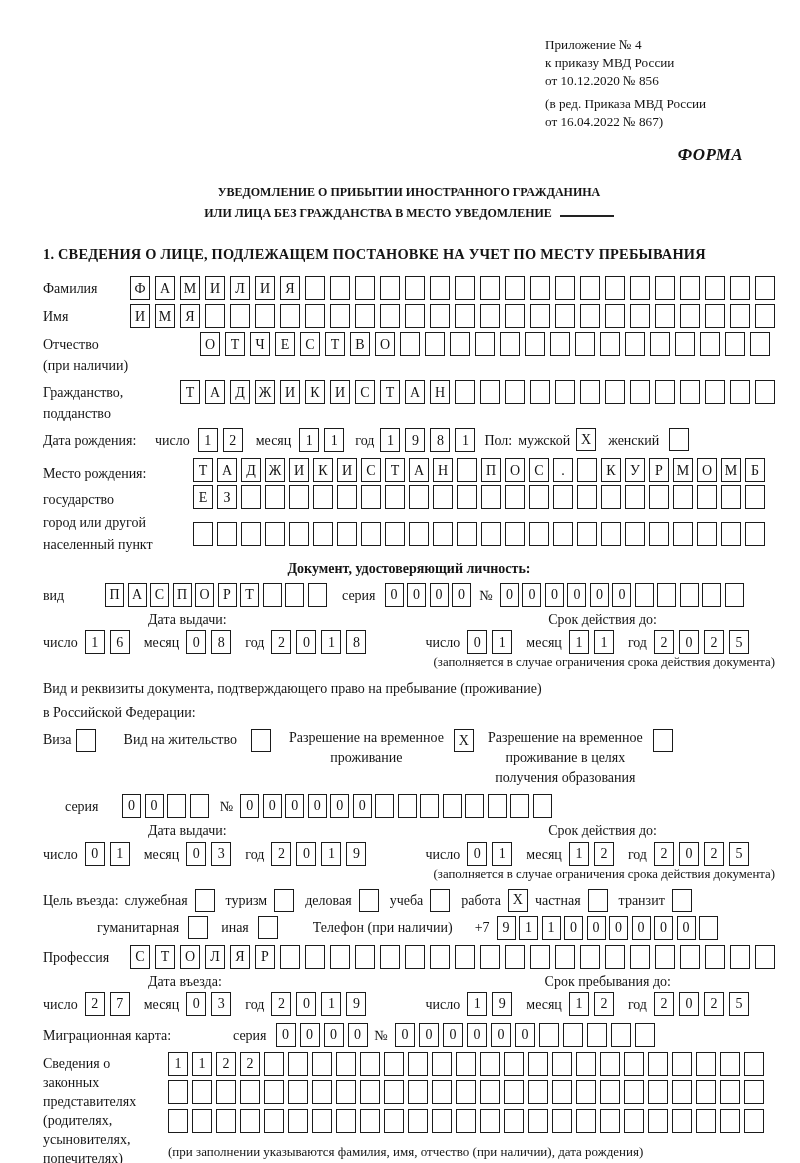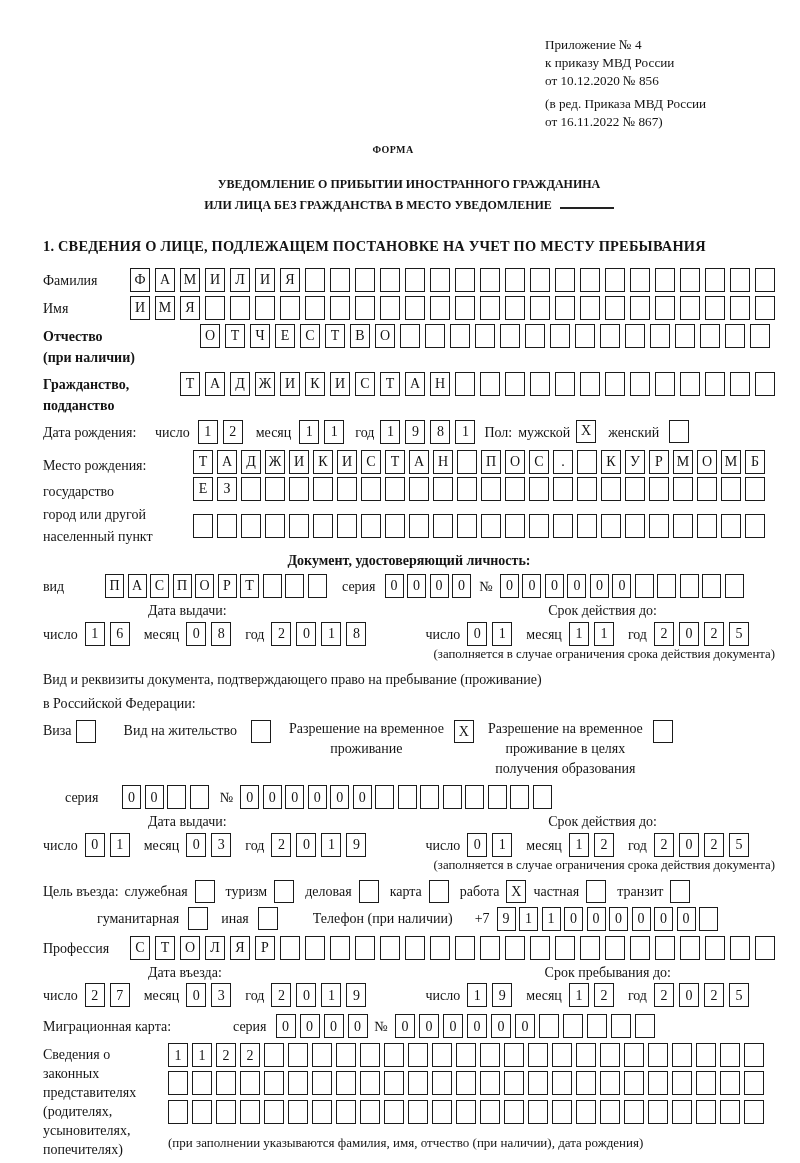--- a/index.html
+++ b/index.html
@@ -7,21 +7,21 @@
   body {
     width:800px; height:1163px; background:#ffffff; color:#141414;
     font-family:"Liberation Serif", "DejaVu Serif", serif;
     font-size:14px; line-height:1.25; overflow:hidden;
   }
   .page { width:800px; height:1163px; padding:36px 25px 0 43px; }
 
   
   .annex { width:215px; margin-left:auto; margin-right:15px; font-size:13.2px; line-height:18px; }
   .annex .gap { height:5px; }
-  .forma { text-align:center; margin:13px 32px 0 0; font-weight:bold; font-size:10px; letter-spacing:.4px; }
+  .forma { text-align:right; margin:13px 32px 0 0; font-weight:bold; font-size:17px; letter-spacing:.4px;font-style:italic; }
 
   .title { text-align:center; font-weight:bold; font-size:12px; line-height:21px; margin-top:17px; }
   .uline { display:inline-block; width:54px; border-bottom:2px solid #222; height:13px; margin-left:8px; }
 
   .sec-heading { font-weight:bold; font-size:14.4px; margin-top:21px; margin-bottom:13px; letter-spacing:.2px; white-space:nowrap; }
 
   
   .cells { display:inline-flex; flex:none; }
   .cell {
     width:20px; height:24px; border:1.8px solid #1b1b1b; margin-right:5px;
@@ -30,21 +30,21 @@
   }
   .p24 .cell { width:20px; margin-right:4px; }
   .compact .cell { width:19px; margin-right:3.5px; }
   .cbox {
     width:20px; height:23px; border:1.8px solid #1b1b1b; flex:none;
     display:inline-flex; align-items:center; justify-content:center; font-size:14px;
   }
 
   .frow { display:flex; align-items:flex-start; margin-bottom:4px; }
   .lbl { flex:none; padding-top:4px; }
-  .lbl2 div { line-height:21px;font-weight:bold; }
+  .lbl2 div { line-height:21px; }
   .lbl2 { padding-top:2px; }
   .dlbl { flex:none; padding-top:4px; }
 
   .doc-heading { text-align:center; font-weight:bold; font-size:14px; margin:3px 0 5px; }
 
   .dates-heads { display:flex; font-size:14px; margin-top:2px; }
   .dh1 { margin-left:105px; }
   .dh2 { margin-left:auto; margin-right:118px; }
   .drow { display:flex; align-items:flex-start; margin-top:2px; }
   .dgroup { display:flex; align-items:flex-start; }
@@ -75,21 +75,21 @@
 <body>
 
 <div class="page">
 
   <div class="annex">
     <div>Приложение № 4</div>
     <div>к приказу МВД России</div>
     <div>от 10.12.2020 № 856</div>
     <div class="gap"></div>
     <div>(в ред. Приказа МВД России</div>
-    <div>от 16.11.2022 № 867)</div>
+    <div>от 16.04.2022 № 867)</div>
   </div>
   <div class="forma">ФОРМА</div>
 
   <div class="title">
     <div>УВЕДОМЛЕНИЕ О ПРИБЫТИИ ИНОСТРАННОГО ГРАЖДАНИНА</div>
     <div><span>ИЛИ ЛИЦА БЕЗ ГРАЖДАНСТВА В МЕСТО УВЕДОМЛЕНИЕ</span><span class="uline"></span></div>
   </div>
 
   <div class="sec-heading">1. СВЕДЕНИЯ О ЛИЦЕ, ПОДЛЕЖАЩЕМ ПОСТАНОВКЕ НА УЧЕТ ПО МЕСТУ ПРЕБЫВАНИЯ</div>
 
@@ -518,21 +518,21 @@
   <div class="note">(заполняется в случае ограничения срока действия документа)</div>
 
   <div class="frow purpose">
     <span class="lblp lbl" style="padding-top:3px">Цель въезда:</span>
     <span class="lblp" style="padding-top:3px;margin-left:6px">служебная</span>
     <span class="cbox"></span>
     <span class="lblp" style="padding-top:3px">туризм</span>
     <span class="cbox"></span>
     <span class="lblp" style="padding-top:3px">деловая</span>
     <span class="cbox"></span>
-    <span class="lblp" style="padding-top:3px">карта</span>
+    <span class="lblp" style="padding-top:3px">учеба</span>
     <span class="cbox"></span>
     <span class="lblp" style="padding-top:3px">работа</span>
     <span class="cbox" style="margin-right:7px">X</span>
     <span class="lblp" style="padding-top:3px">частная</span>
     <span class="cbox"></span>
     <span class="lblp" style="padding-top:3px">транзит</span>
     <span class="cbox" style="margin-right:0"></span>
   </div>
 
   <div class="frow phone-row" style="margin-top:4px">

